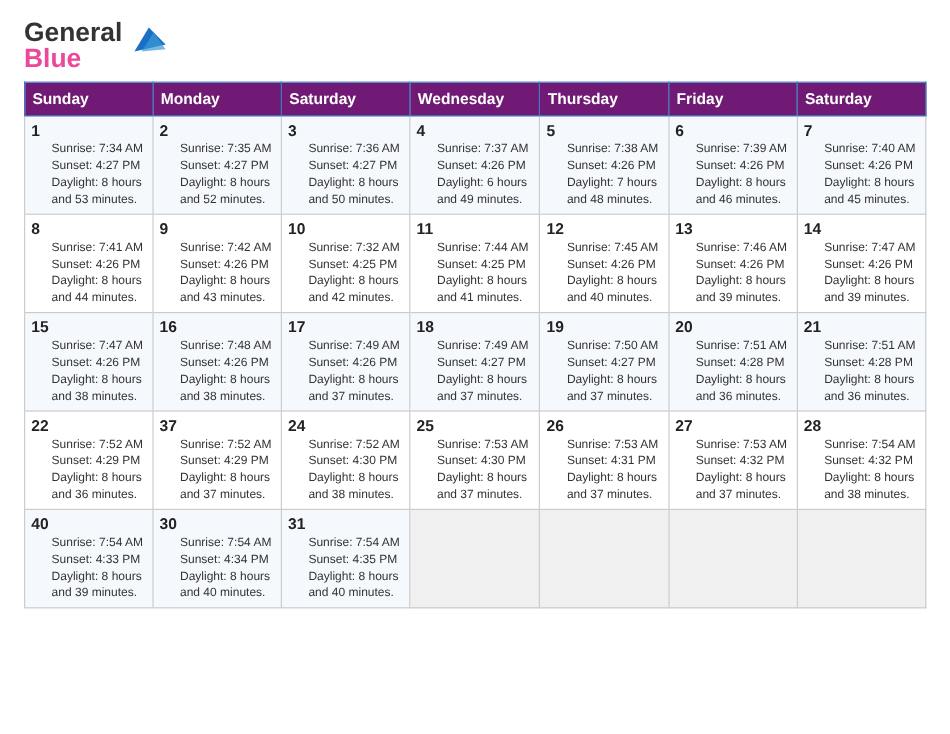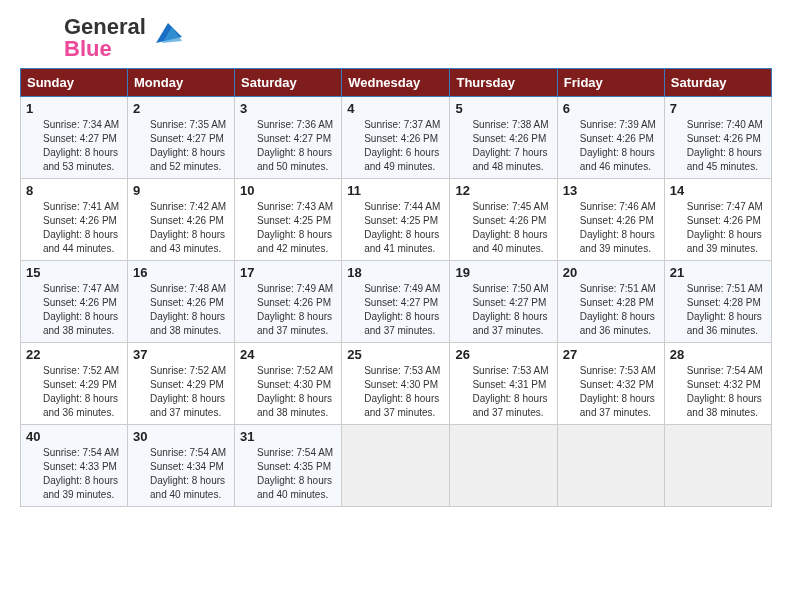--- a/index.html
+++ b/index.html
@@ -13,21 +13,20 @@
     .header-area {
       display: flex;
       justify-content: space-between;
       align-items: flex-start;
       margin-bottom: 8px;
     }
     .logo {
       display: flex;
       flex-direction: column;
       align-items: flex-start;
-      margin-left: 44px;
     }
     .logo-text {
       font-size: 22px;
       font-weight: bold;
       color: #333;
       line-height: 1;
     }
     .logo-text span.blue { color: #ec4899; }
     .title-area {
       text-align: right;
@@ -41,21 +40,21 @@
       font-size: 16px;
       color: #555;
       margin-top: 2px;
     }
     .calendar {
       width: 100%;
       border-collapse: collapse;
       font-size: 11px;
     }
     .calendar th {
-      background: #7f1d1d;
+      background: #701a75;
       color: #fff;
       font-weight: bold;
       font-size: 13px;
       padding: 6px 6px;
       text-align: left;
       border: 1px solid #3a7abf;
     }
     .calendar td {
       border: 1px solid #ccc;
       vertical-align: top;
@@ -192,21 +191,21 @@
         <span class="day-number">9</span>
         <div class="day-info">
           <span>Sunrise: 7:42 AM</span><br>
           <span>Sunset: 4:26 PM</span><br>
           <span>Daylight: 8 hours and 43 minutes.</span>
         </div>
       </td>
         <td>
         <span class="day-number">10</span>
         <div class="day-info">
-          <span>Sunrise: 7:43 AM</span><br>
+          <span>Sunrise: 7:32 AM</span><br>
           <span>Sunset: 4:25 PM</span><br>
           <span>Daylight: 8 hours and 42 minutes.</span>
         </div>
       </td>
         <td>
         <span class="day-number">11</span>
         <div class="day-info">
           <span>Sunrise: 7:44 AM</span><br>
           <span>Sunset: 4:25 PM</span><br>
           <span>Daylight: 8 hours and 41 minutes.</span>

